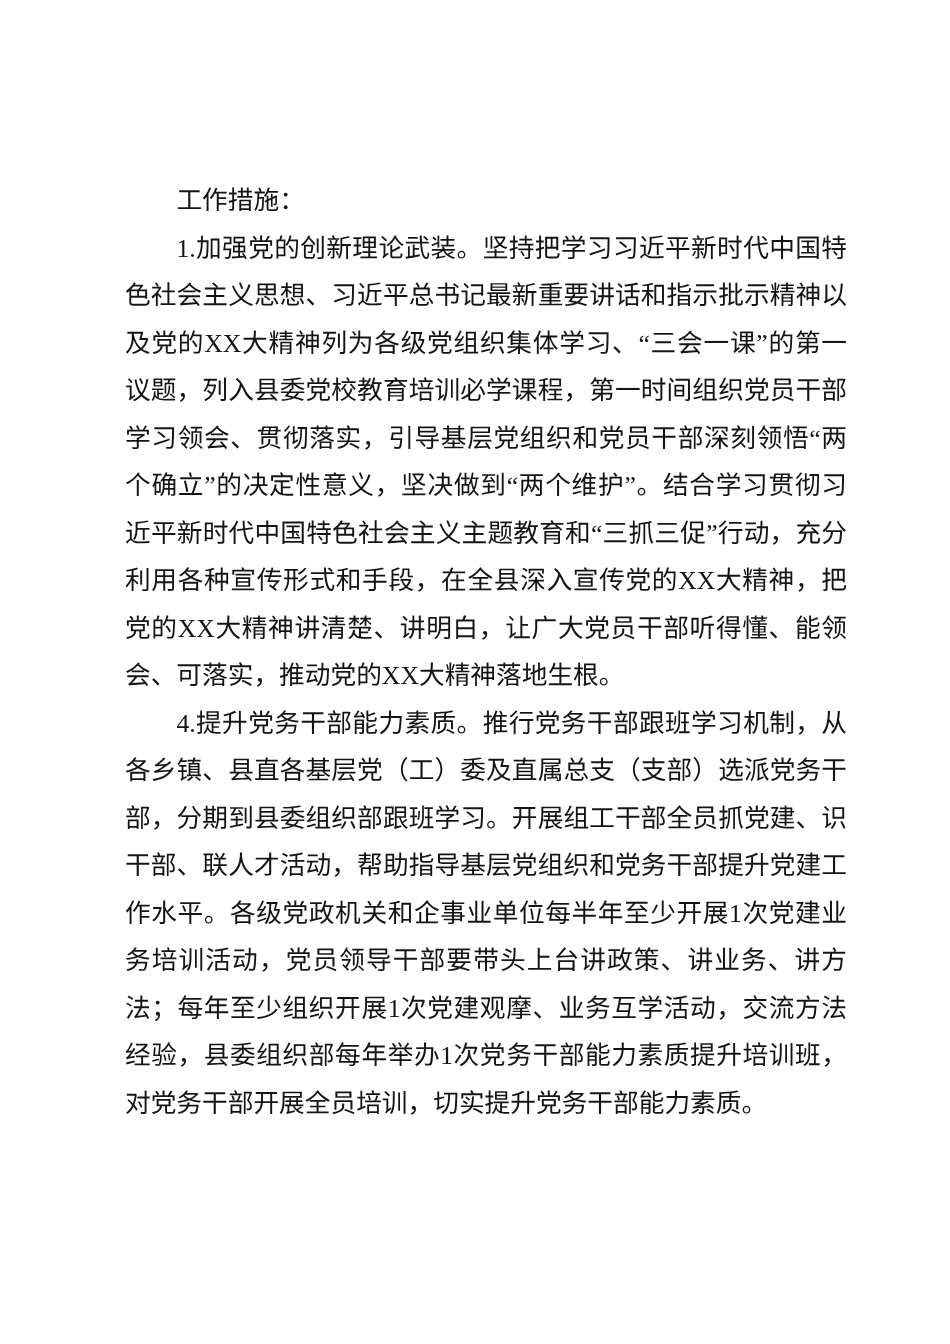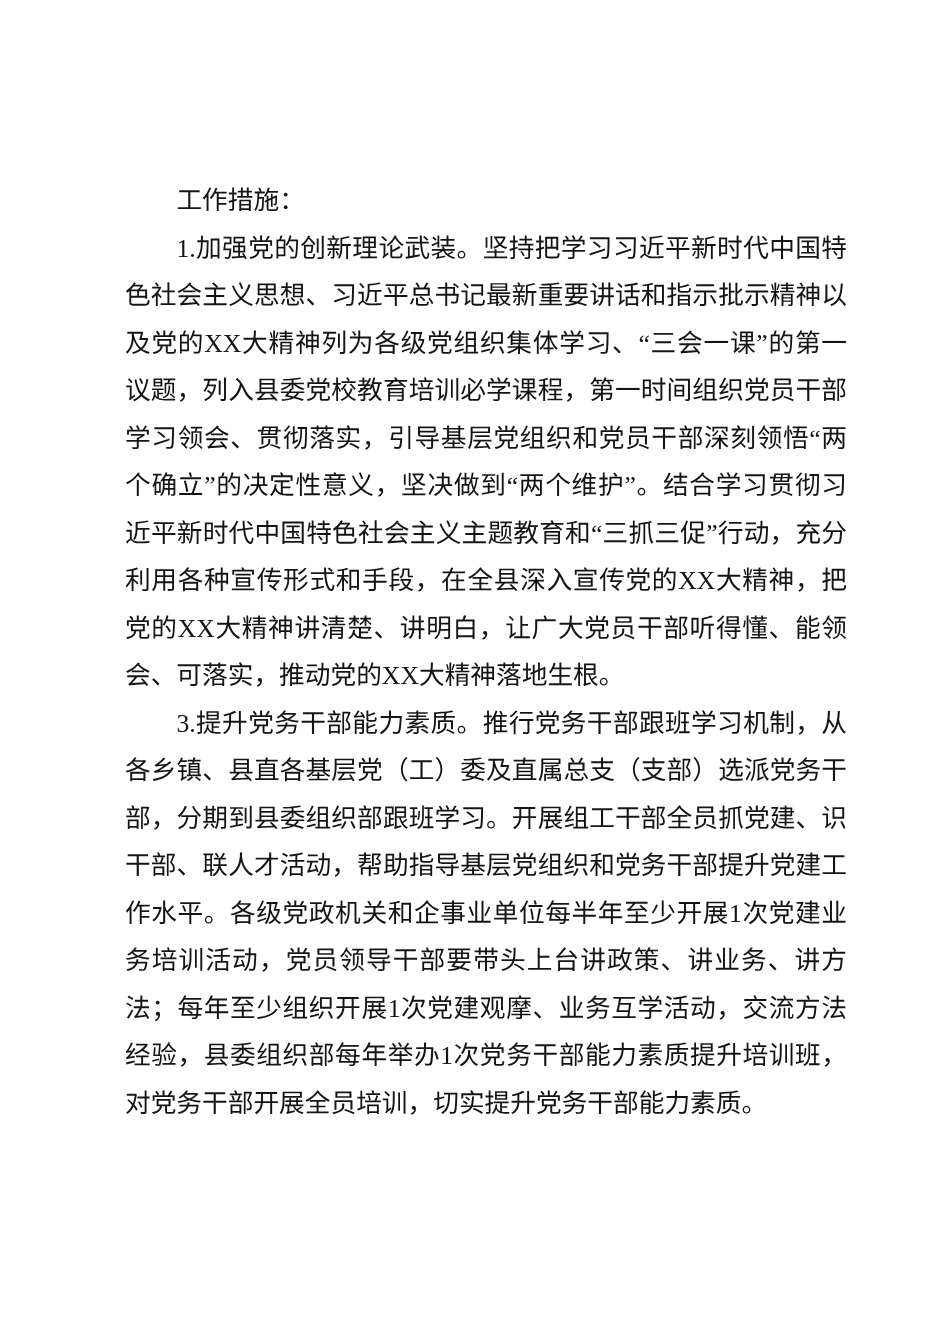--- a/index.html
+++ b/index.html
@@ -41,16 +41,16 @@
 </head>
 <body>
 
 <div class="page">
   <div class="content">
 
     <p class="para"><span>工作措施：</span></p>
 
     <p class="para"><span class="bold">1.加强党的创新理论武装。</span><span>坚持把学习习近平新时代中国特色社会主义思想、习近平总书记最新重要讲话和指示批示精神以及党的XX大精神列为各级党组织集体学习、“三会一课”的第一议题，列入县委党校教育培训必学课程，第一时间组织党员干部学习领会、贯彻落实，引导基层党组织和党员干部深刻领悟“两个确立”的决定性意义，坚决做到“两个维护”。结合学习贯彻习近平新时代中国特色社会主义主题教育和“三抓三促”行动，充分利用各种宣传形式和手段，在全县深入宣传党的XX大精神，把党的XX大精神讲清楚、讲明白，让广大党员干部听得懂、能领会、可落实，推动党的XX大精神落地生根。</span></p>
 
-    <p class="para"><span class="bold">3.提升党务干部能力素质。</span><span>推行党务干部跟班学习机制，从各乡镇、县直各基层党（工）委及直属总支（支部）选派党务干部，分期到县委组织部跟班学习。开展组工干部全员抓党建、识干部、联人才活动，帮助指导基层党组织和党务干部提升党建工作水平。各级党政机关和企事业单位每半年至少开展1次党建业务培训活动，党员领导干部要带头上台讲政策、讲业务、讲方法；每年至少组织开展1次党建观摩、业务互学活动，交流方法经验，县委组织部每年举办1次党务干部能力素质提升培训班，对党务干部开展全员培训，切实提升党务干部能力素质。</span></p>
+    <p class="para"><span class="bold">4.提升党务干部能力素质。</span><span>推行党务干部跟班学习机制，从各乡镇、县直各基层党（工）委及直属总支（支部）选派党务干部，分期到县委组织部跟班学习。开展组工干部全员抓党建、识干部、联人才活动，帮助指导基层党组织和党务干部提升党建工作水平。各级党政机关和企事业单位每半年至少开展1次党建业务培训活动，党员领导干部要带头上台讲政策、讲业务、讲方法；每年至少组织开展1次党建观摩、业务互学活动，交流方法经验，县委组织部每年举办1次党务干部能力素质提升培训班，对党务干部开展全员培训，切实提升党务干部能力素质。</span></p>
 
   </div>
 </div>
 
 </body></html>

